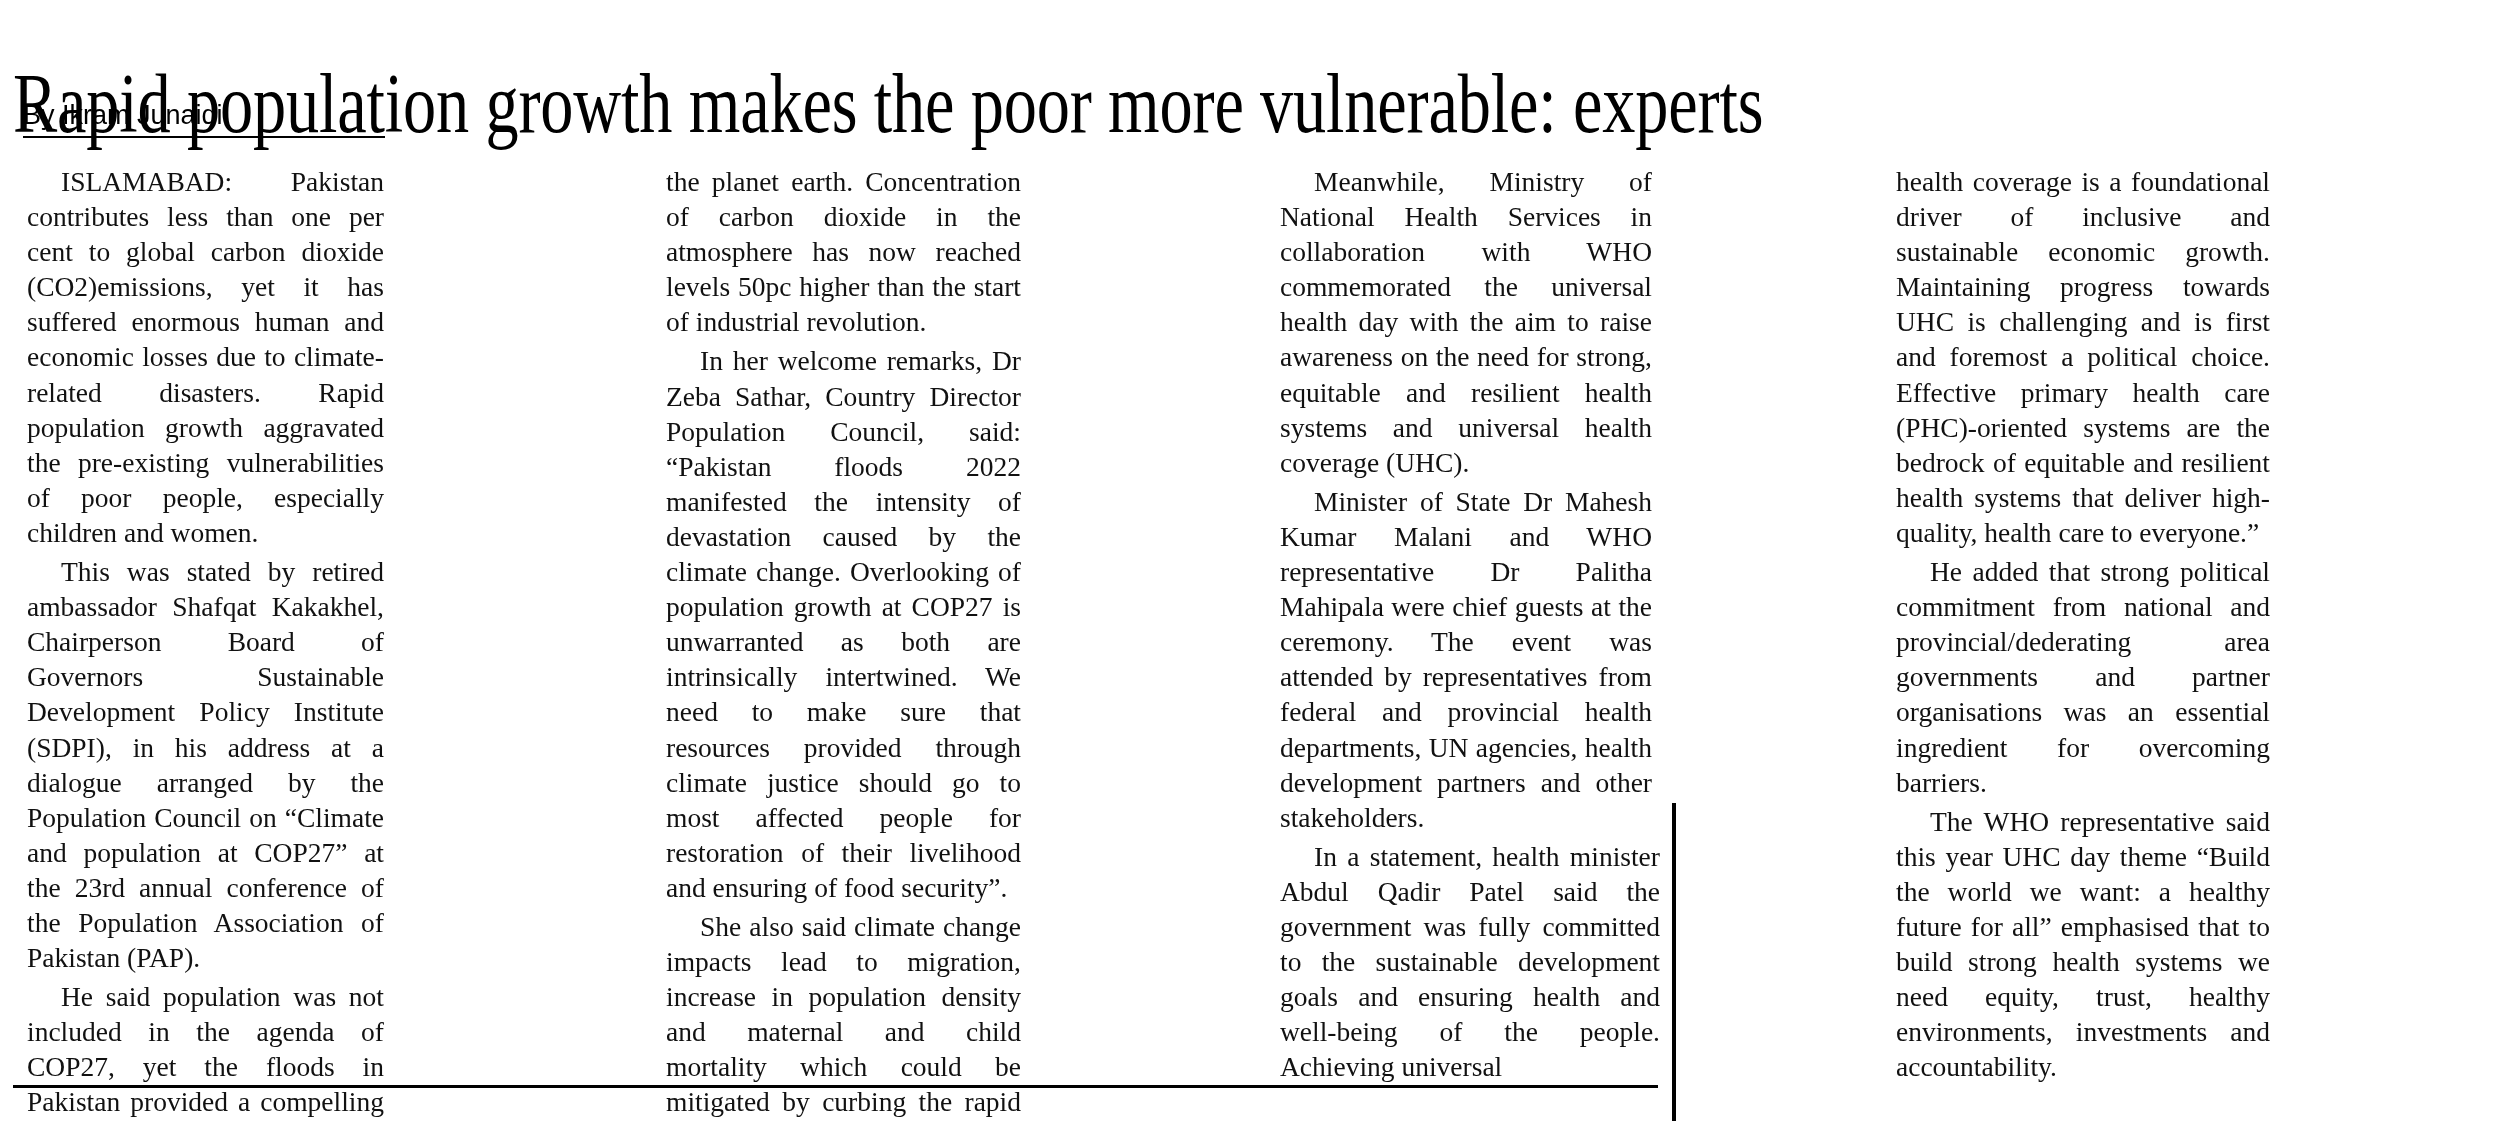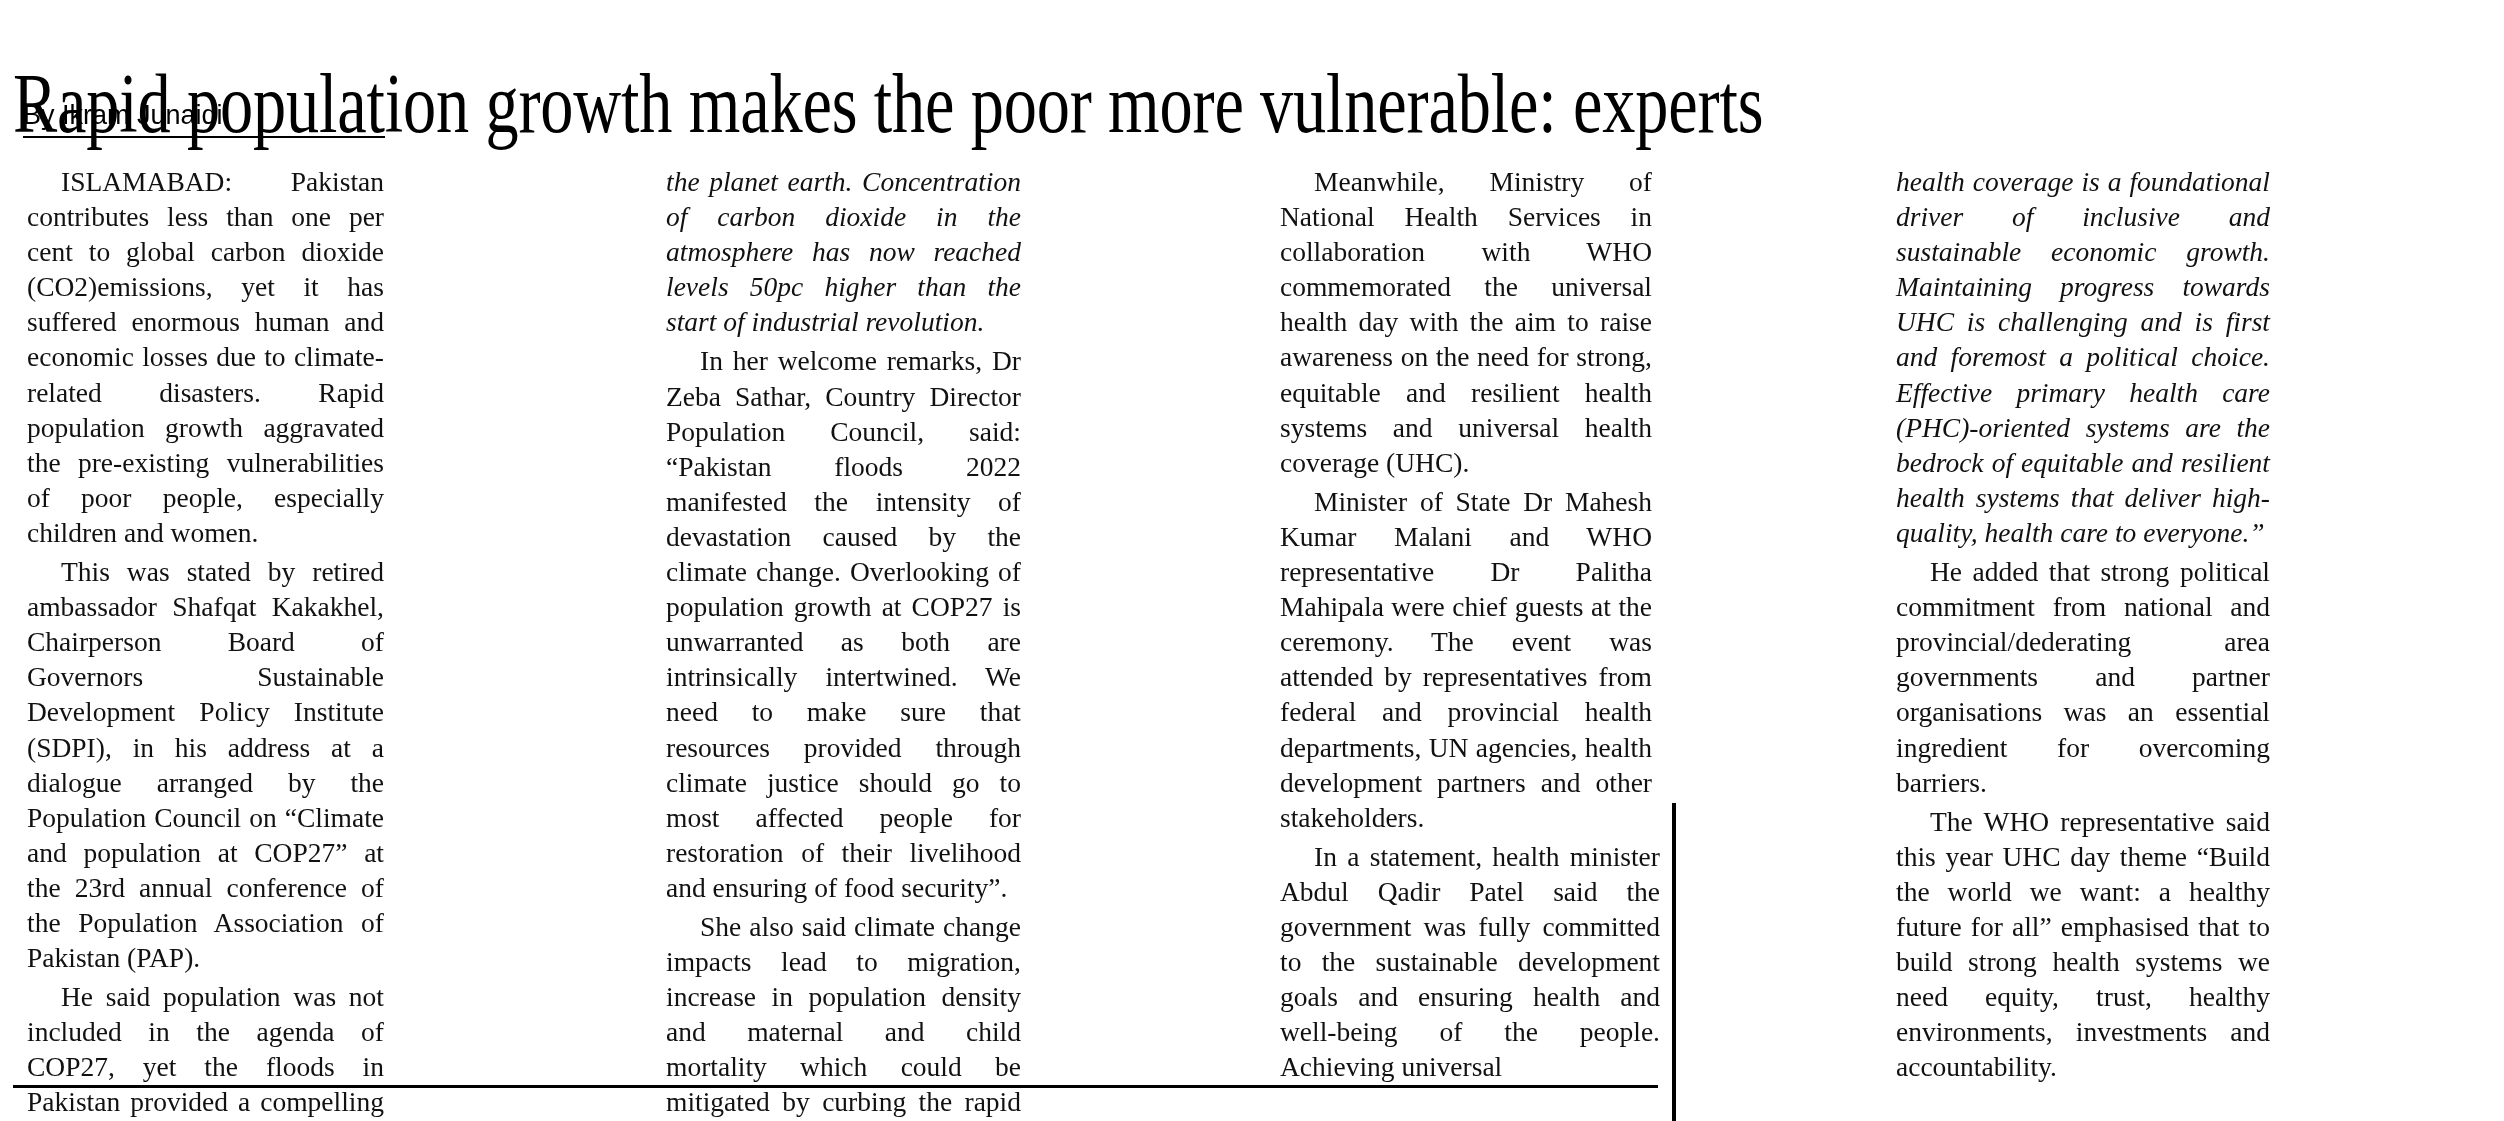--- a/index.html
+++ b/index.html
@@ -65,21 +65,20 @@
     text-justify: inter-word;
     hyphens: none;
     color: #111;
   }
   .col p {
     margin: 4px;
     text-indent: 34px;
   }
   .col p.nofirst {
     text-indent: 0;
-    font-style: italic;
   }
   .col p:last-child {
     text-align: justify;
   }
 
   #col1 { left: 23px;   width: 365px; }
   #col2 { left: 662px;  width: 363px; }
   #col3 { left: 1276px; width: 380px; }
   #col4 { left: 1892px; width: 382px; }
 

